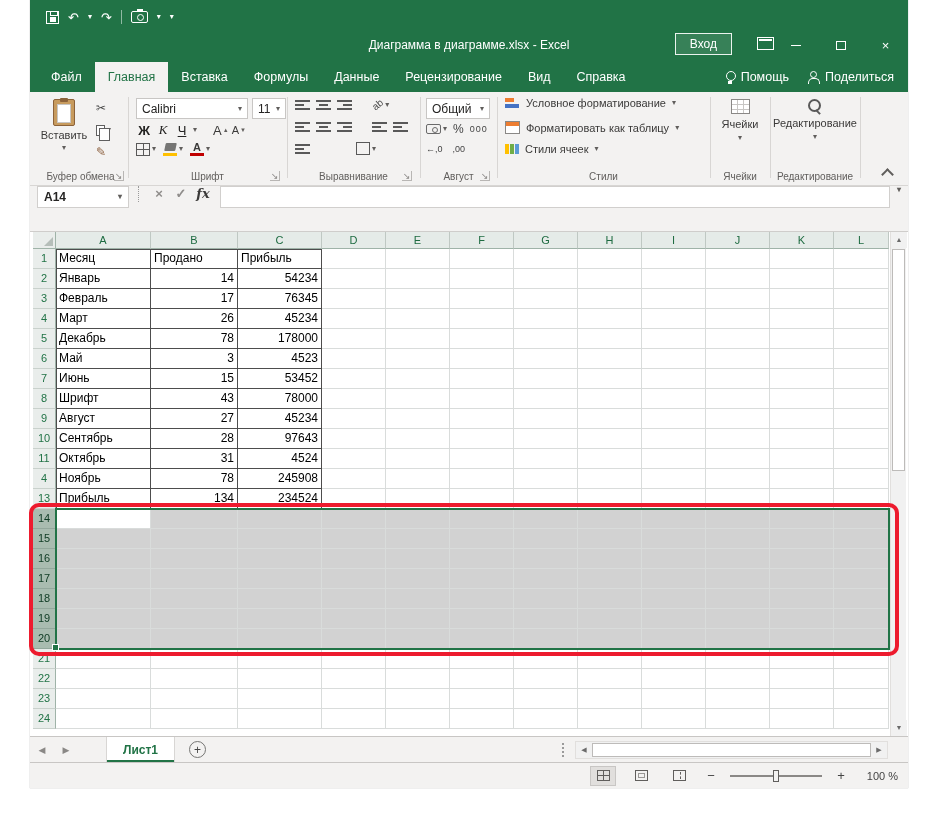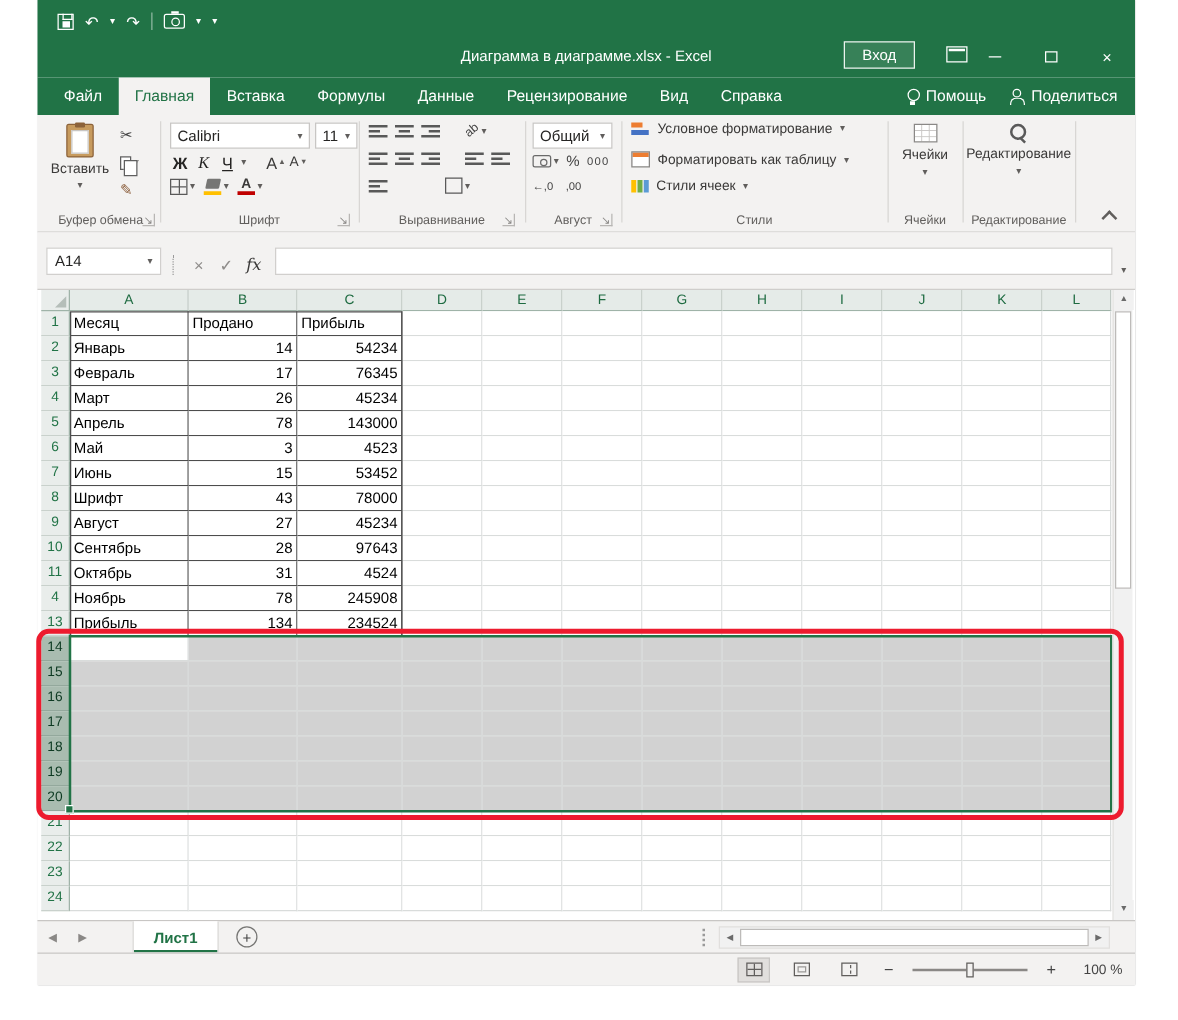--- a/index.html
+++ b/index.html
@@ -90,21 +90,21 @@
   .cellsico{width:19px;height:15px;border:1px solid #8A8886;background:
     linear-gradient(#C8C6C4 1px,transparent 1px),
     linear-gradient(90deg,#C8C6C4 1px,transparent 1px);background-size:6px 5px;background-position:-1px -1px;background-color:#fff;}
   .magico{position:relative;width:14px;height:14px;}
   .magico::before{content:"";position:absolute;top:0;left:0;width:9px;height:9px;border:2px solid #595959;border-radius:50%;}
   .magico::after{content:"";position:absolute;right:1px;bottom:0;width:6px;height:2px;background:#595959;transform:rotate(45deg);}
   .collapse{position:absolute;right:12px;bottom:6px;width:18px;height:14px;}
   .collapse::before{content:"";position:absolute;left:5px;top:5px;width:7px;height:7px;border-left:2px solid #605E5C;border-top:2px solid #605E5C;transform:rotate(45deg);}
 
   
-  .fbar{position:absolute;left:0;top:186px;right:0;height:34px;background:#F3F2F1;display:flex;align-items:flex-end;}
+  .fbar{position:absolute;left:0;top:186px;right:0;height:34px;background:#F3F2F1;display:flex;align-items:flex-start;font-weight:bold;}
   .namebox{margin-left:7px;width:92px;height:22px;background:#fff;border:1px solid #D1CFCD;display:flex;align-items:center;padding:0 6px;font-size:12px;}
   .vdots{width:1px;height:16px;border-left:1px dotted #9a9a9a;margin:0 9px;}
   .fbtn{width:22px;text-align:center;color:#8f8d8b;font-size:13px;}
   .fxg{font-family:"DejaVu Serif",serif;font-style:italic;color:#3b3a39;}
   .finput{flex:1;height:22px;background:#fff;border:1px solid #D1CFCD;margin-left:6px;}
   .fexpand{width:18px;text-align:center;}
   .fstrip{position:absolute;left:0;top:220px;right:0;height:12px;background:#F3F2F1;border-bottom:1px solid #CFCDCB;}
 
   
   .gridwrap{position:absolute;left:0;top:232px;width:878px;height:504px;background:#fff;overflow:hidden;}
@@ -482,23 +482,23 @@
         <div class="c"></div>
         <div class="c"></div>
         <div class="c"></div>
         <div class="c"></div>
         <div class="c"></div>
         <div class="c"></div>
         <div class="c"></div>
         <div class="c"></div>
         <div class="c"></div>
         <div class="rhdr">5</div>
-        <div class="c tbl">Апрель</div>
+        <div class="c tbl">Декабрь</div>
         <div class="c tbl num">78</div>
-        <div class="c tbl num">143000</div>
+        <div class="c tbl num">178000</div>
         <div class="c"></div>
         <div class="c"></div>
         <div class="c"></div>
         <div class="c"></div>
         <div class="c"></div>
         <div class="c"></div>
         <div class="c"></div>
         <div class="c"></div>
         <div class="c"></div>
         <div class="rhdr">6</div>

